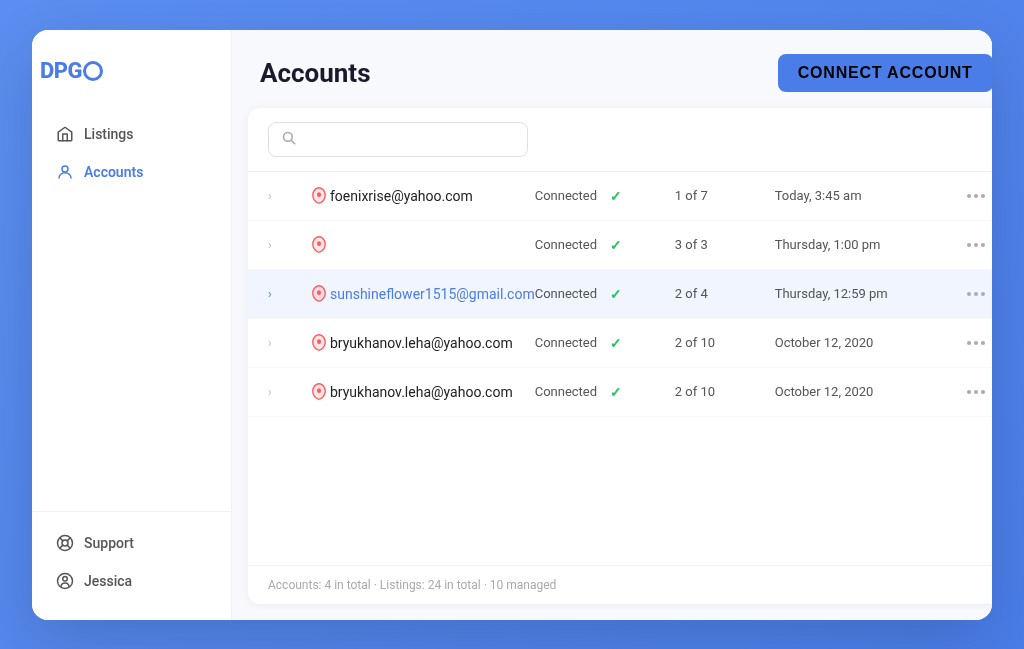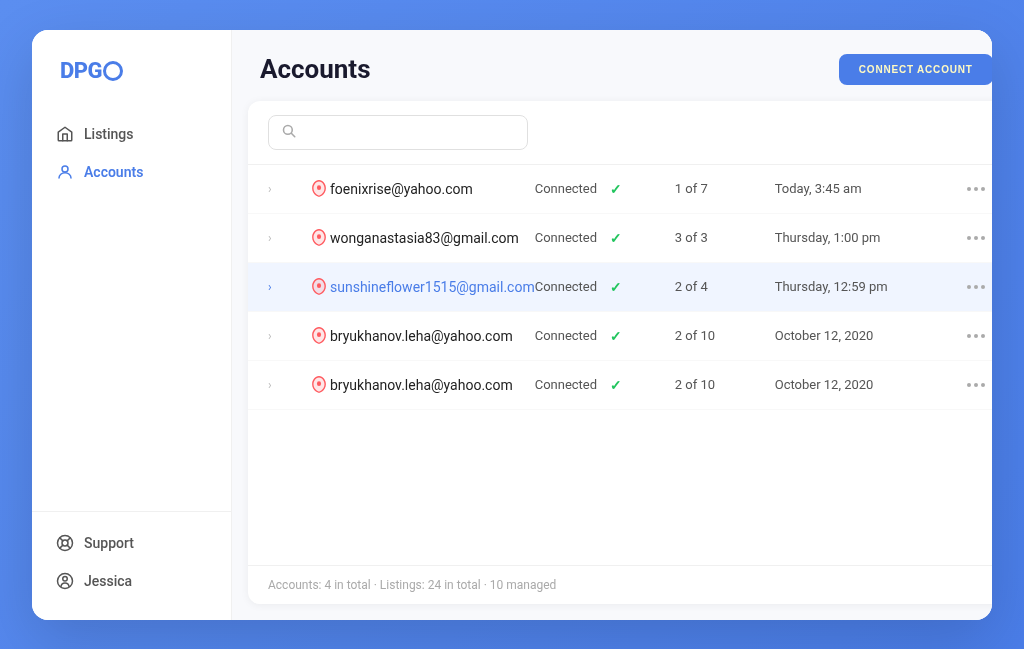--- a/index.html
+++ b/index.html
@@ -24,21 +24,21 @@
     .sidebar {
       width: 200px;
       background: #fff;
       border-right: 1px solid #f0f0f0;
       display: flex;
       flex-direction: column;
       padding: 28px 0 20px 0;
       flex-shrink: 0;
     }
     .logo {
-      padding: 0 24px 32px 28px;
+      padding: 0 24px 32px 8px;
       display: flex;
     }
     .logo-text {
       font-size: 22px;
       font-weight: 800;
       color: #1a1a2e;
       letter-spacing: -0.5px;
     }
     .logo-text span {
       color: #4a7de8;
@@ -98,25 +98,25 @@
       padding: 24px 28px 16px 28px;
       background: #f8f9fc;
     }
     .page-title {
       font-size: 26px;
       font-weight: 700;
       color: #1a1a2e;
     }
     .connect-btn {
       background: #4a7de8;
-      color: #fef9c3;
+      color: #000000;
       border: none;
       border-radius: 8px;
       padding: 10px 20px;
-      font-size: 10px;
+      font-size: 16px;
       font-weight: 700;
       letter-spacing: 0.8px;
       text-transform: uppercase;
       cursor: pointer;
       white-space: nowrap;
     }
     .table-area {
       flex: 1;
       background: #fff;
       margin: 0 16px 16px 16px;
@@ -336,21 +336,20 @@
     </div>
   </div>
           <div class="table-row">
     <div class="chevron-icon" style="color:#bbb;">›</div>
     <div class="account-cell">
       <svg class="airbnb-svg" viewBox="0 0 32 32" fill="none">
         <path d="M16 3C10.5 3 6 8.5 6 15c0 4.5 2.5 8.5 5.5 10.5 1 .7 2 1.2 3 1.5.5.15 1 .3 1.5.35.5-.05 1-.2 1.5-.35 1-.3 2-.8 3-1.5C23.5 23.5 26 19.5 26 15c0-6.5-4.5-12-10-12z" fill="#FF5A5F" opacity="0.15"></path>
         <path d="M16 3c-5.5 0-10 5.5-10 12 0 4.5 2.5 8.5 5.5 10.5 1 .7 2 1.2 3 1.5.5.15 1 .3 1.5.35.5-.05 1-.2 1.5-.35 1-.3 2-.8 3-1.5C23.5 23.5 26 19.5 26 15 26 8.5 21.5 3 16 3zm0 2c4.4 0 8 4.9 8 10 0 3.8-2.1 7.3-4.7 9.1-.9.6-1.8 1.1-2.7 1.4-.4.12-.4.12-.6.14-.2-.02-.2-.02-.6-.14-.9-.3-1.8-.8-2.7-1.4C10.1 22.3 8 18.8 8 15c0-5.1 3.6-10 8-10z" fill="#FF5A5F"></path>
         <ellipse cx="16" cy="14" rx="3" ry="3.5" fill="#FF5A5F"></ellipse>
       </svg>
-      <span class="account-email">wonganastasia83@gmail.com</span>
     </div>
     <div class="status-cell">
       <span>Connected</span>
       <span class="check-icon">✓</span>
     </div>
     <div class="listings-cell">3 of 3</div>
     <div class="sync-cell">Thursday, 1:00 pm</div>
     <div class="more-cell">
       <span class="dot"></span>
       <span class="dot"></span>

